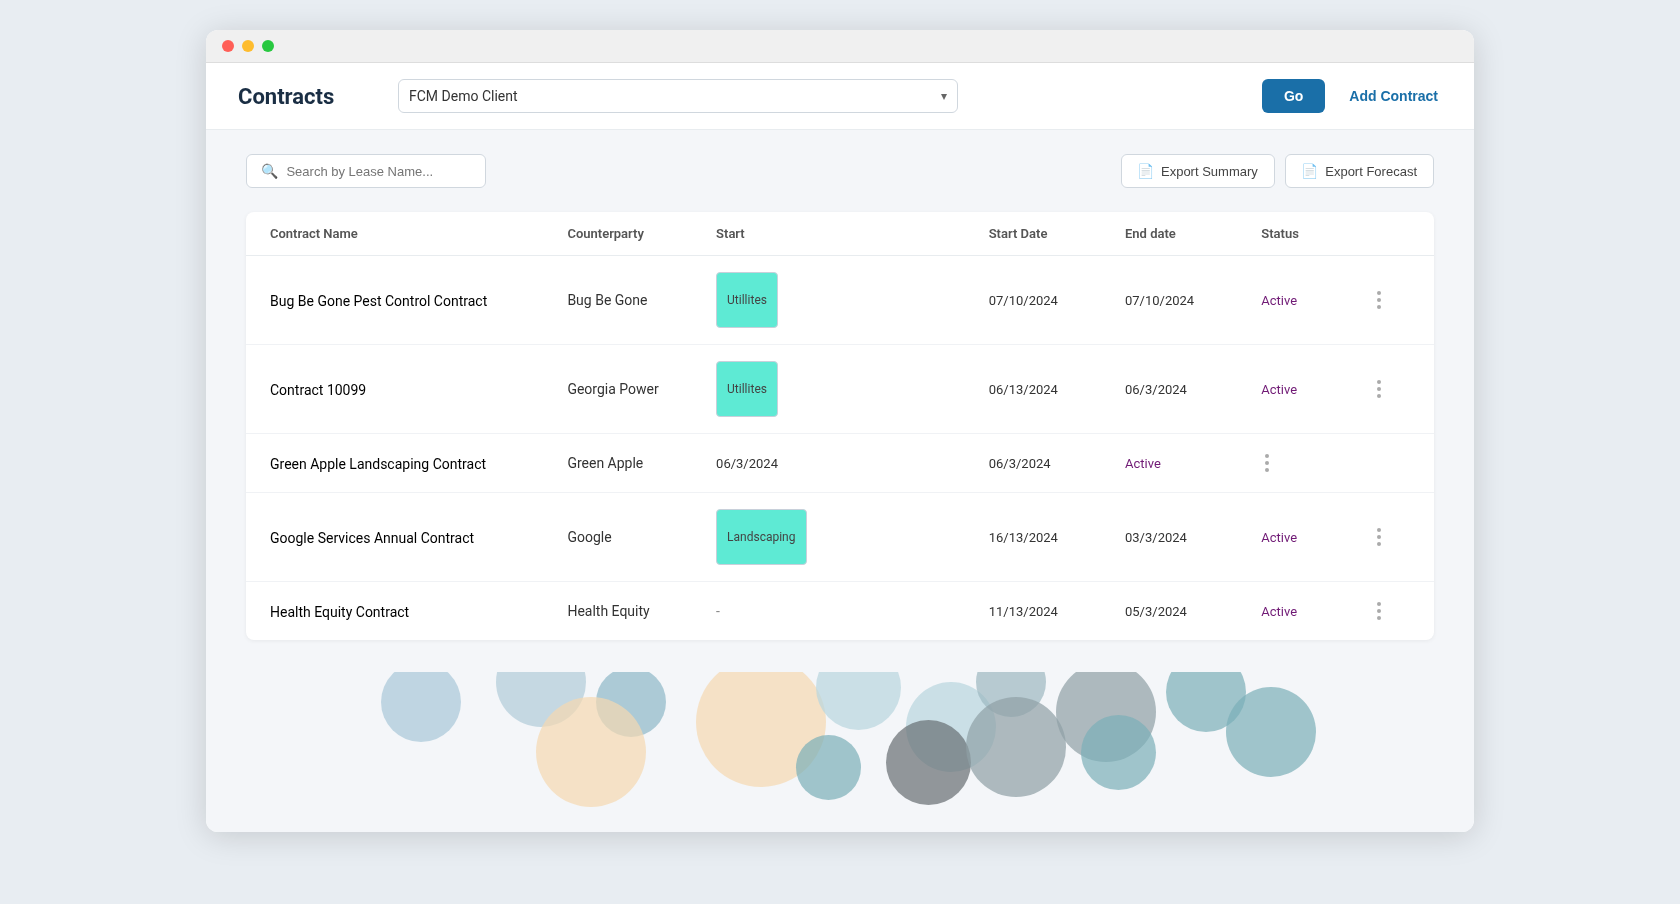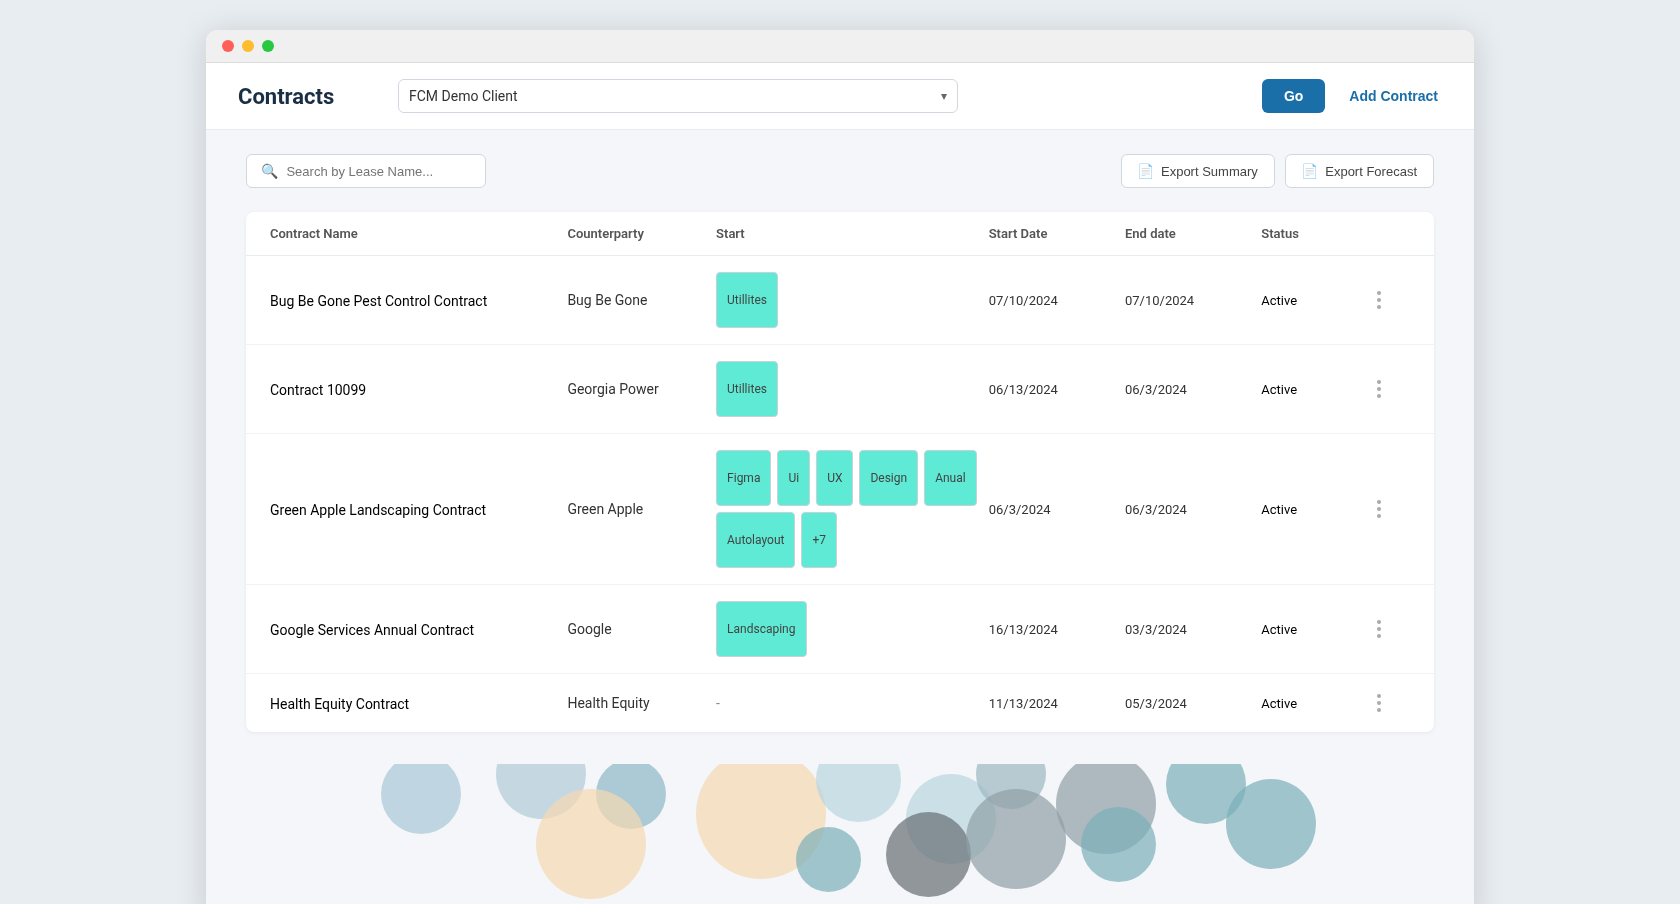--- a/index.html
+++ b/index.html
@@ -193,21 +193,21 @@
       font-size: 12px;
       color: #444;
       background: #5eead4;
     }
     .date-text {
       font-size: 13px;
       color: #333;
     }
     .status-active {
       font-size: 13px;
-      color: #000000;
+      color: #701a75;
     }
     .more-btn {
       background: none;
       border: none;
       cursor: pointer;
       color: #aaa;
       font-size: 18px;
       padding: 4px;
       display: flex;
       flex-direction: column;
@@ -321,29 +321,20 @@
               <button class="more-btn">
                 <span></span>
                 <span></span>
                 <span></span>
               </button>
             </div>
           </div>
           <div class="table-row">
             <div><a class="contract-name-link">Green Apple Landscaping Contract</a></div>
             <div class="counterparty-text">Green Apple</div>
-            <div class="tags-cell">
-              <span class="tag">Figma</span>
-              <span class="tag">Ui</span>
-              <span class="tag">UX</span>
-              <span class="tag">Design</span>
-              <span class="tag">Anual</span>
-              <span class="tag">Autolayout</span>
-              <span class="tag">+7</span>
-            </div>
             <div class="date-text">06/3/2024</div>
             <div class="date-text">06/3/2024</div>
             <div class="status-active">Active</div>
             <div>
               <button class="more-btn">
                 <span></span>
                 <span></span>
                 <span></span>
               </button>
             </div>

